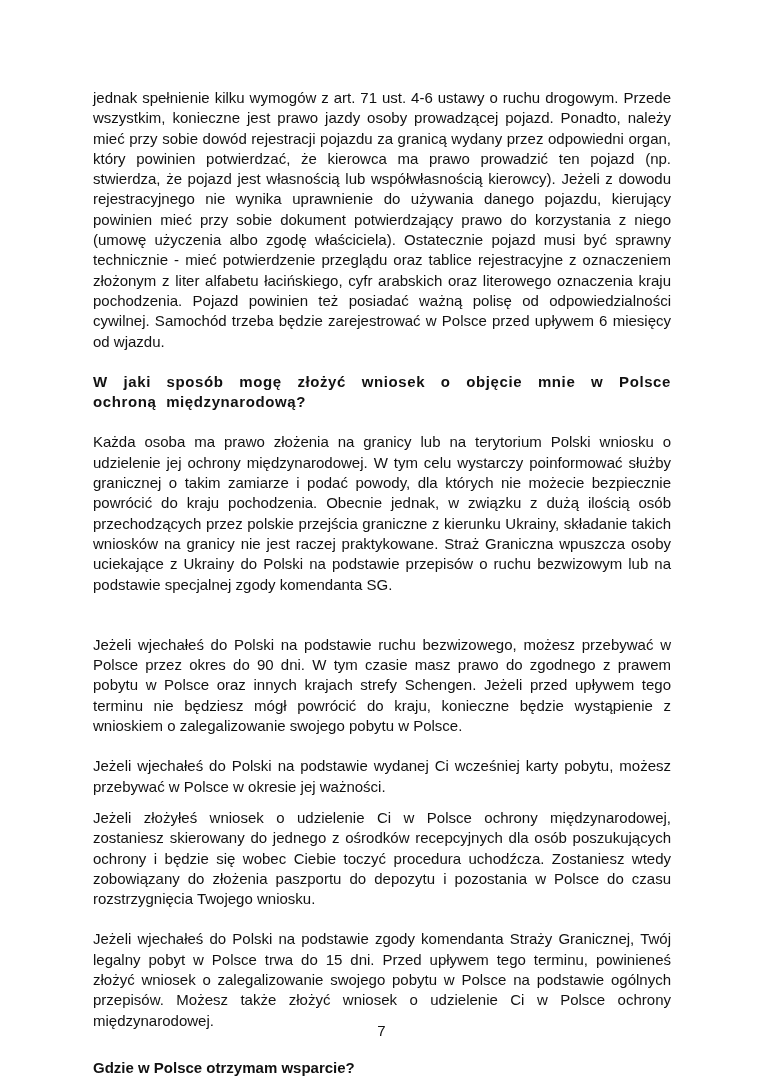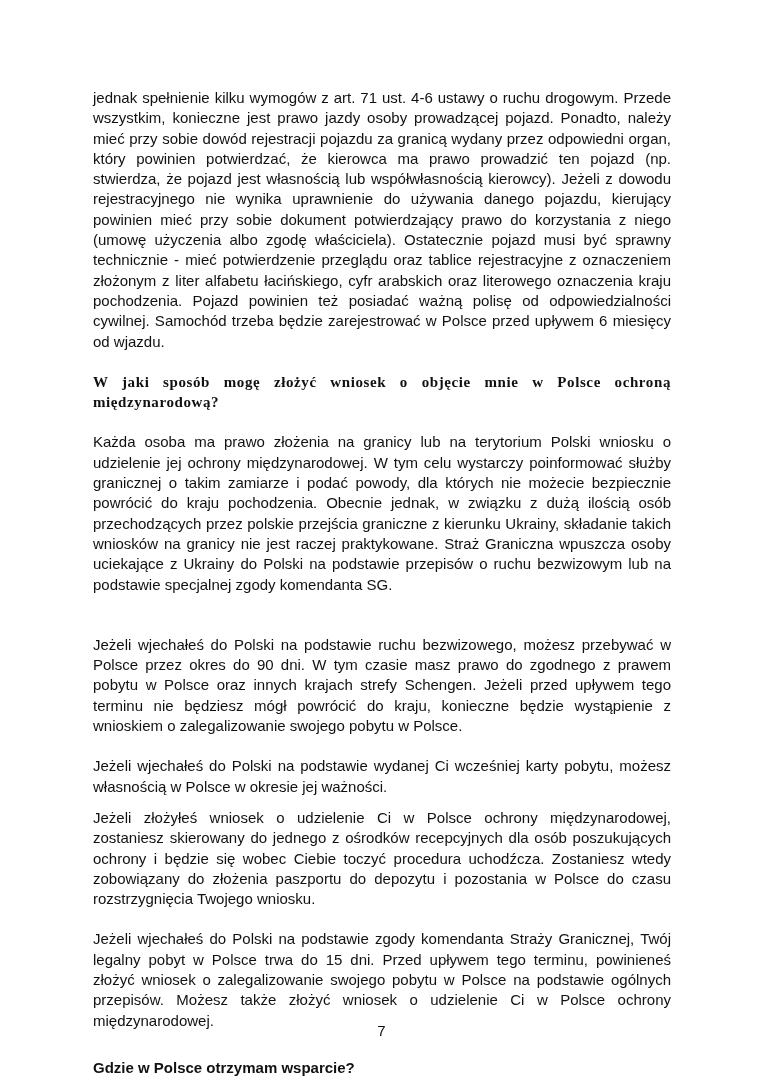--- a/index.html
+++ b/index.html
@@ -12,41 +12,41 @@
     position: absolute; left: 93px; top: 88px; width: 578px;
     font-size: 15px; line-height: 20.3px;
   }
   p { margin: 0; text-align: justify; }
   .gap-s { height: 11px; }
   .gap-m { height: 20px; }
   .gap-l { height: 27px; }
   h2 {
     margin: 0; font-size: 15px; font-weight: bold; line-height: 20.3px; text-align: justify;
   }
-  h2.spaced { word-spacing: 5px; letter-spacing: 0.6px; font-family: Liberation Serif, serif; }
+  h2.spaced { word-spacing: 5px; letter-spacing: 0.6px; }
   .page-number {
     position: absolute; left: 0; width: 763px; top: 1022px; text-align: center;
     font-size: 15px; font-family: "Liberation Sans", sans-serif;
   }
 </style>
 </head>
 <body>
 
 <div class="page">
   <div class="content">
     <p>jednak spełnienie kilku wymogów z art. 71 ust. 4-6 ustawy o ruchu drogowym. Przede wszystkim, konieczne jest prawo jazdy osoby prowadzącej pojazd. Ponadto, należy mieć przy sobie dowód  rejestracji pojazdu za granicą wydany przez odpowiedni organ, który powinien potwierdzać, że kierowca ma prawo prowadzić ten pojazd (np. stwierdza, że pojazd jest własnością lub współwłasnością kierowcy). Jeżeli z dowodu rejestracyjnego nie wynika uprawnienie do używania danego pojazdu, kierujący powinien mieć przy sobie dokument potwierdzający prawo do korzystania z niego (umowę użyczenia albo zgodę właściciela). Ostatecznie pojazd musi być sprawny technicznie - mieć potwierdzenie przeglądu oraz tablice rejestracyjne z oznaczeniem złożonym z liter alfabetu łacińskiego, cyfr arabskich oraz literowego oznaczenia kraju pochodzenia. Pojazd powinien też posiadać ważną polisę od odpowiedzialności cywilnej. Samochód trzeba będzie zarejestrować w Polsce przed upływem 6 miesięcy od wjazdu.</p>
     <div class="gap-m"></div>
     <h2 class="spaced">W jaki sposób mogę złożyć wniosek o objęcie mnie w Polsce ochroną międzynarodową?</h2>
     <div class="gap-m"></div>
     <p>Każda osoba ma prawo złożenia na granicy lub na terytorium Polski wniosku o udzielenie jej ochrony międzynarodowej. W tym celu wystarczy poinformować służby granicznej o takim zamiarze i podać powody, dla których nie możecie bezpiecznie powrócić do kraju pochodzenia. Obecnie jednak, w związku z dużą ilością osób przechodzących przez polskie przejścia graniczne z kierunku Ukrainy, składanie takich wniosków na granicy nie jest raczej praktykowane. Straż Graniczna wpuszcza osoby uciekające z Ukrainy do Polski na podstawie przepisów o ruchu bezwizowym lub na podstawie specjalnej zgody komendanta SG.</p>
     <div class="gap-m"></div>
     <div class="gap-m"></div>
     <p>Jeżeli wjechałeś do Polski na podstawie ruchu bezwizowego, możesz przebywać w Polsce przez okres do 90 dni. W tym czasie masz prawo do zgodnego z prawem pobytu w Polsce oraz innych krajach strefy Schengen. Jeżeli przed upływem tego terminu nie będziesz mógł powrócić do kraju, konieczne będzie wystąpienie z wnioskiem o zalegalizowanie swojego pobytu w Polsce.</p>
     <div class="gap-m"></div>
-    <p>Jeżeli wjechałeś do Polski na podstawie wydanej Ci wcześniej karty pobytu, możesz własnością w Polsce w okresie jej ważności.</p>
+    <p>Jeżeli wjechałeś do Polski na podstawie wydanej Ci wcześniej karty pobytu, możesz przebywać w Polsce w okresie jej ważności.</p>
     <div class="gap-s"></div>
     <p>Jeżeli złożyłeś wniosek o udzielenie Ci w Polsce ochrony międzynarodowej, zostaniesz skierowany do jednego z ośrodków recepcyjnych dla osób poszukujących ochrony i będzie się wobec Ciebie toczyć procedura uchodźcza. Zostaniesz wtedy zobowiązany do złożenia paszportu do depozytu i pozostania w Polsce do czasu rozstrzygnięcia Twojego wniosku.</p>
     <div class="gap-m"></div>
     <p>Jeżeli wjechałeś do Polski na podstawie zgody komendanta Straży Granicznej, Twój legalny pobyt w Polsce trwa do 15 dni. Przed upływem tego terminu, powinieneś złożyć wniosek o zalegalizowanie swojego pobytu w Polsce na podstawie ogólnych przepisów. Możesz także złożyć wniosek o udzielenie Ci w Polsce ochrony międzynarodowej.</p>
     <div class="gap-l"></div>
     <h2>Gdzie w Polsce otrzymam wsparcie?</h2>
 
   </div>
   <div class="page-number">7</div>
 </div>

